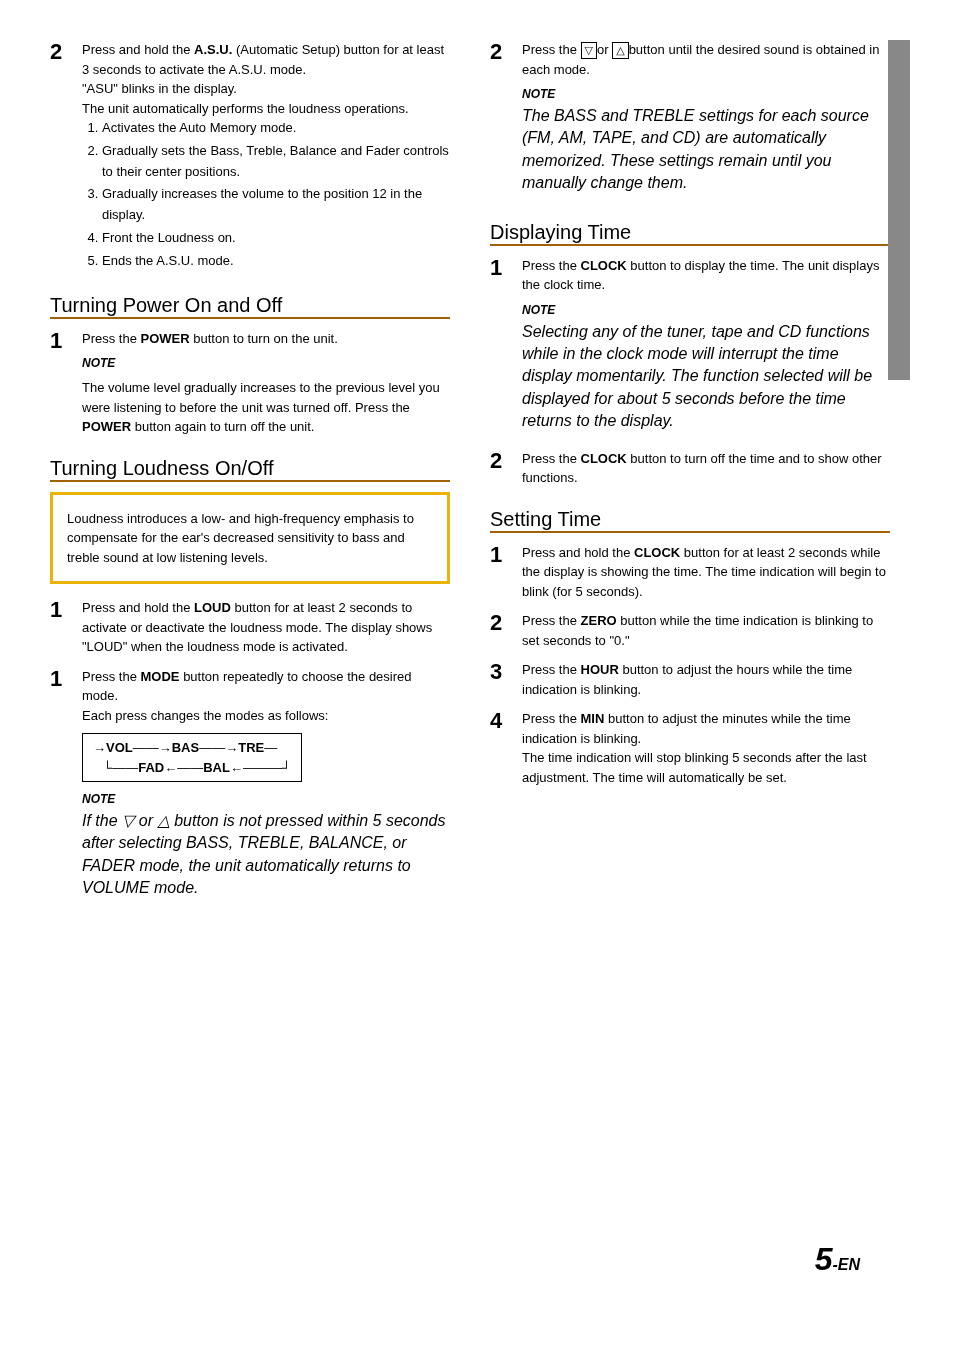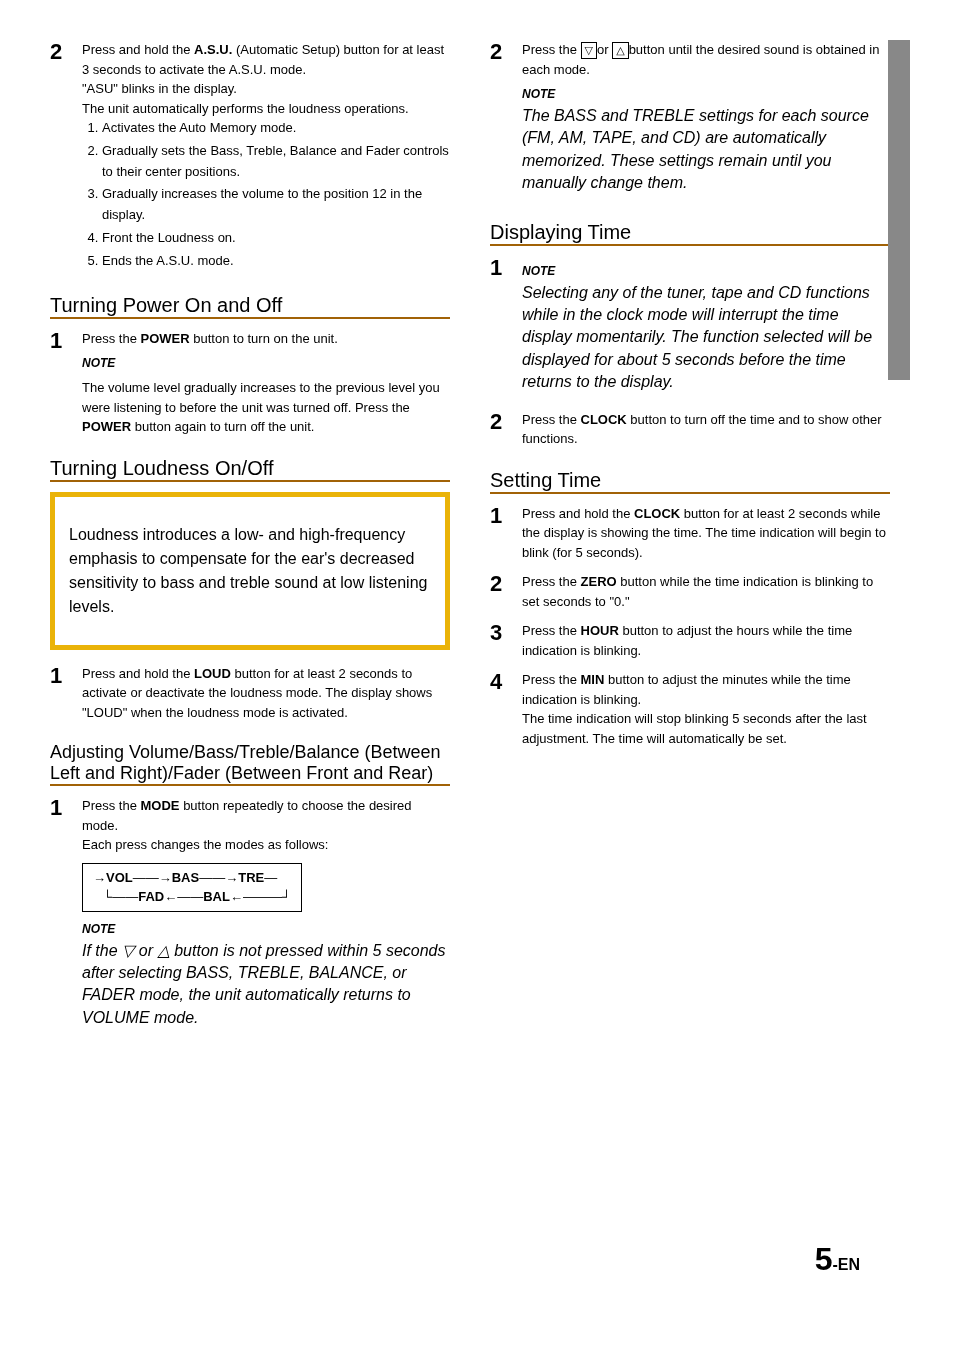--- a/index.html
+++ b/index.html
@@ -71,39 +71,40 @@
       font-style: italic;
       font-size: 16px;
       line-height: 1.4;
     }
     .note-block {
       margin-top: 6px;
       margin-bottom: 6px;
     }
     b { font-weight: bold; text-align: right; }
     .box {
-      border: 5px solid #eab308;
-      padding: 26px 14px;
+      border: 3px solid #eab308;
+      padding: 14px 14px;
       margin-bottom: 14px;
-      font-size: 16px;
+      font-size: 13px;
       line-height: 1.5;
     }
     .numbered-list {
       margin-left: 20px;
       line-height: 1.6;
     }
     .numbered-list li {
       margin-bottom: 2px;
     }
     .page-num {
       position: absolute;
       bottom: 30px;
       right: 50px;
       font-size: 32px;
       font-weight: bold;
+      font-style: italic;
     }
     .page-num-sub {
       font-size: 16px;
       font-weight: bold;
     }
     .button-icon {
       display: inline-block;
       border: 1px solid #000;
       padding: 0px 3px;
       font-size: 11px;
@@ -164,21 +165,20 @@
 
     <div class="box">Loudness introduces a low- and high-frequency emphasis to compensate for the ear's decreased sensitivity to bass and treble sound at low listening levels.</div>
 
     <div class="step">
       <div class="step-num">1</div>
       <div class="step-content">
         <span>Press and hold the <b>LOUD</b> button for at least 2 seconds to activate or deactivate the loudness mode. The display shows "LOUD" when the loudness mode is activated.</span>
       </div>
     </div>
 
-    <div class="section-title" style="font-size:18px;">Adjusting Volume/Bass/Treble/Balance (Between Left and Right)/Fader (Between Front and Rear)</div>
 
     <div class="step">
       <div class="step-num">1</div>
       <div class="step-content">
         <span>Press the <b>MODE</b> button repeatedly to choose the desired mode.</span><br>
         <span>Each press changes the modes as follows:</span>
 
         
         <div class="vol-diagram">
           <div class="vol-diagram-inner">
@@ -223,20 +223,21 @@
           <div class="note-text">The BASS and TREBLE settings for each source (FM, AM, TAPE, and CD) are automatically memorized. These settings remain until you manually change them.</div>
         </div>
       </div>
     </div>
 
     <div class="section-title">Displaying Time</div>
 
     <div class="step">
       <div class="step-num">1</div>
       <div class="step-content">
+        <span>Press the <b>CLOCK</b> button to display the time. The unit displays the clock time.</span>
         <div class="note-block">
           <div class="note-label">NOTE</div>
           <div class="note-text">Selecting any of the tuner, tape and CD functions while in the clock mode will interrupt the time display momentarily. The function selected will be displayed for about 5 seconds before the time returns to the display.</div>
         </div>
       </div>
     </div>
 
     <div class="step">
       <div class="step-num">2</div>
       <div class="step-content">

